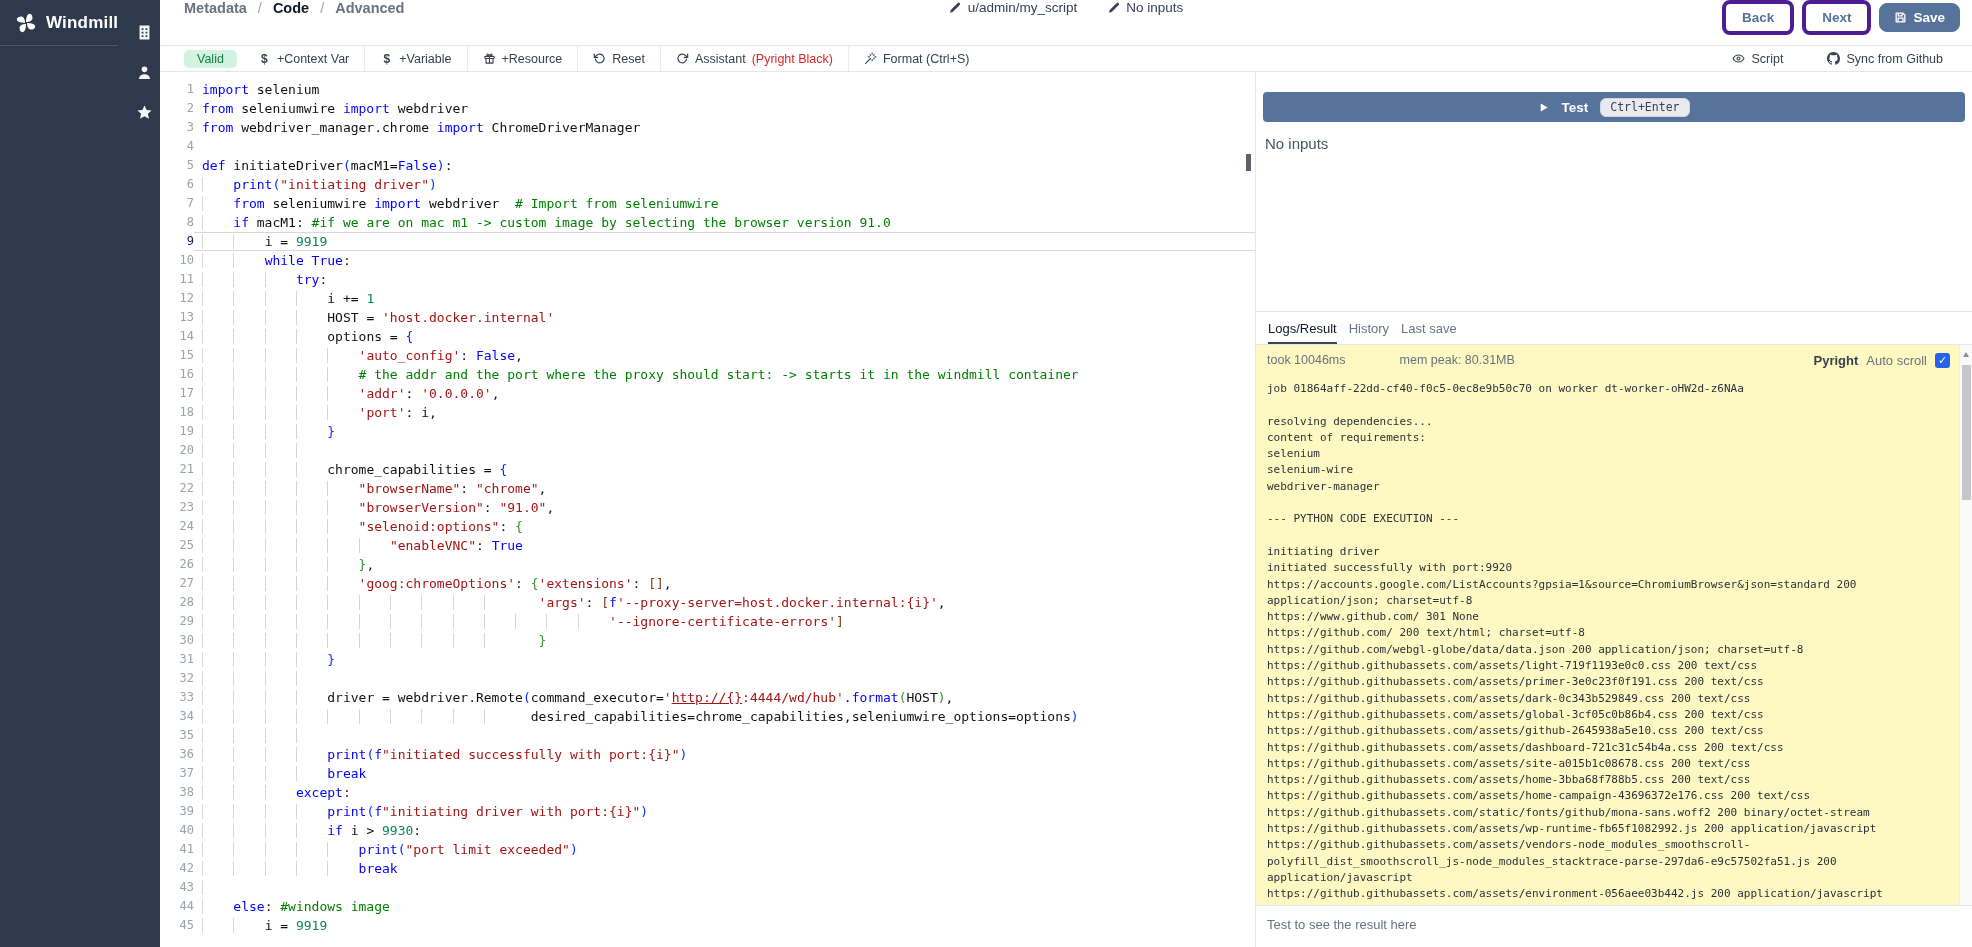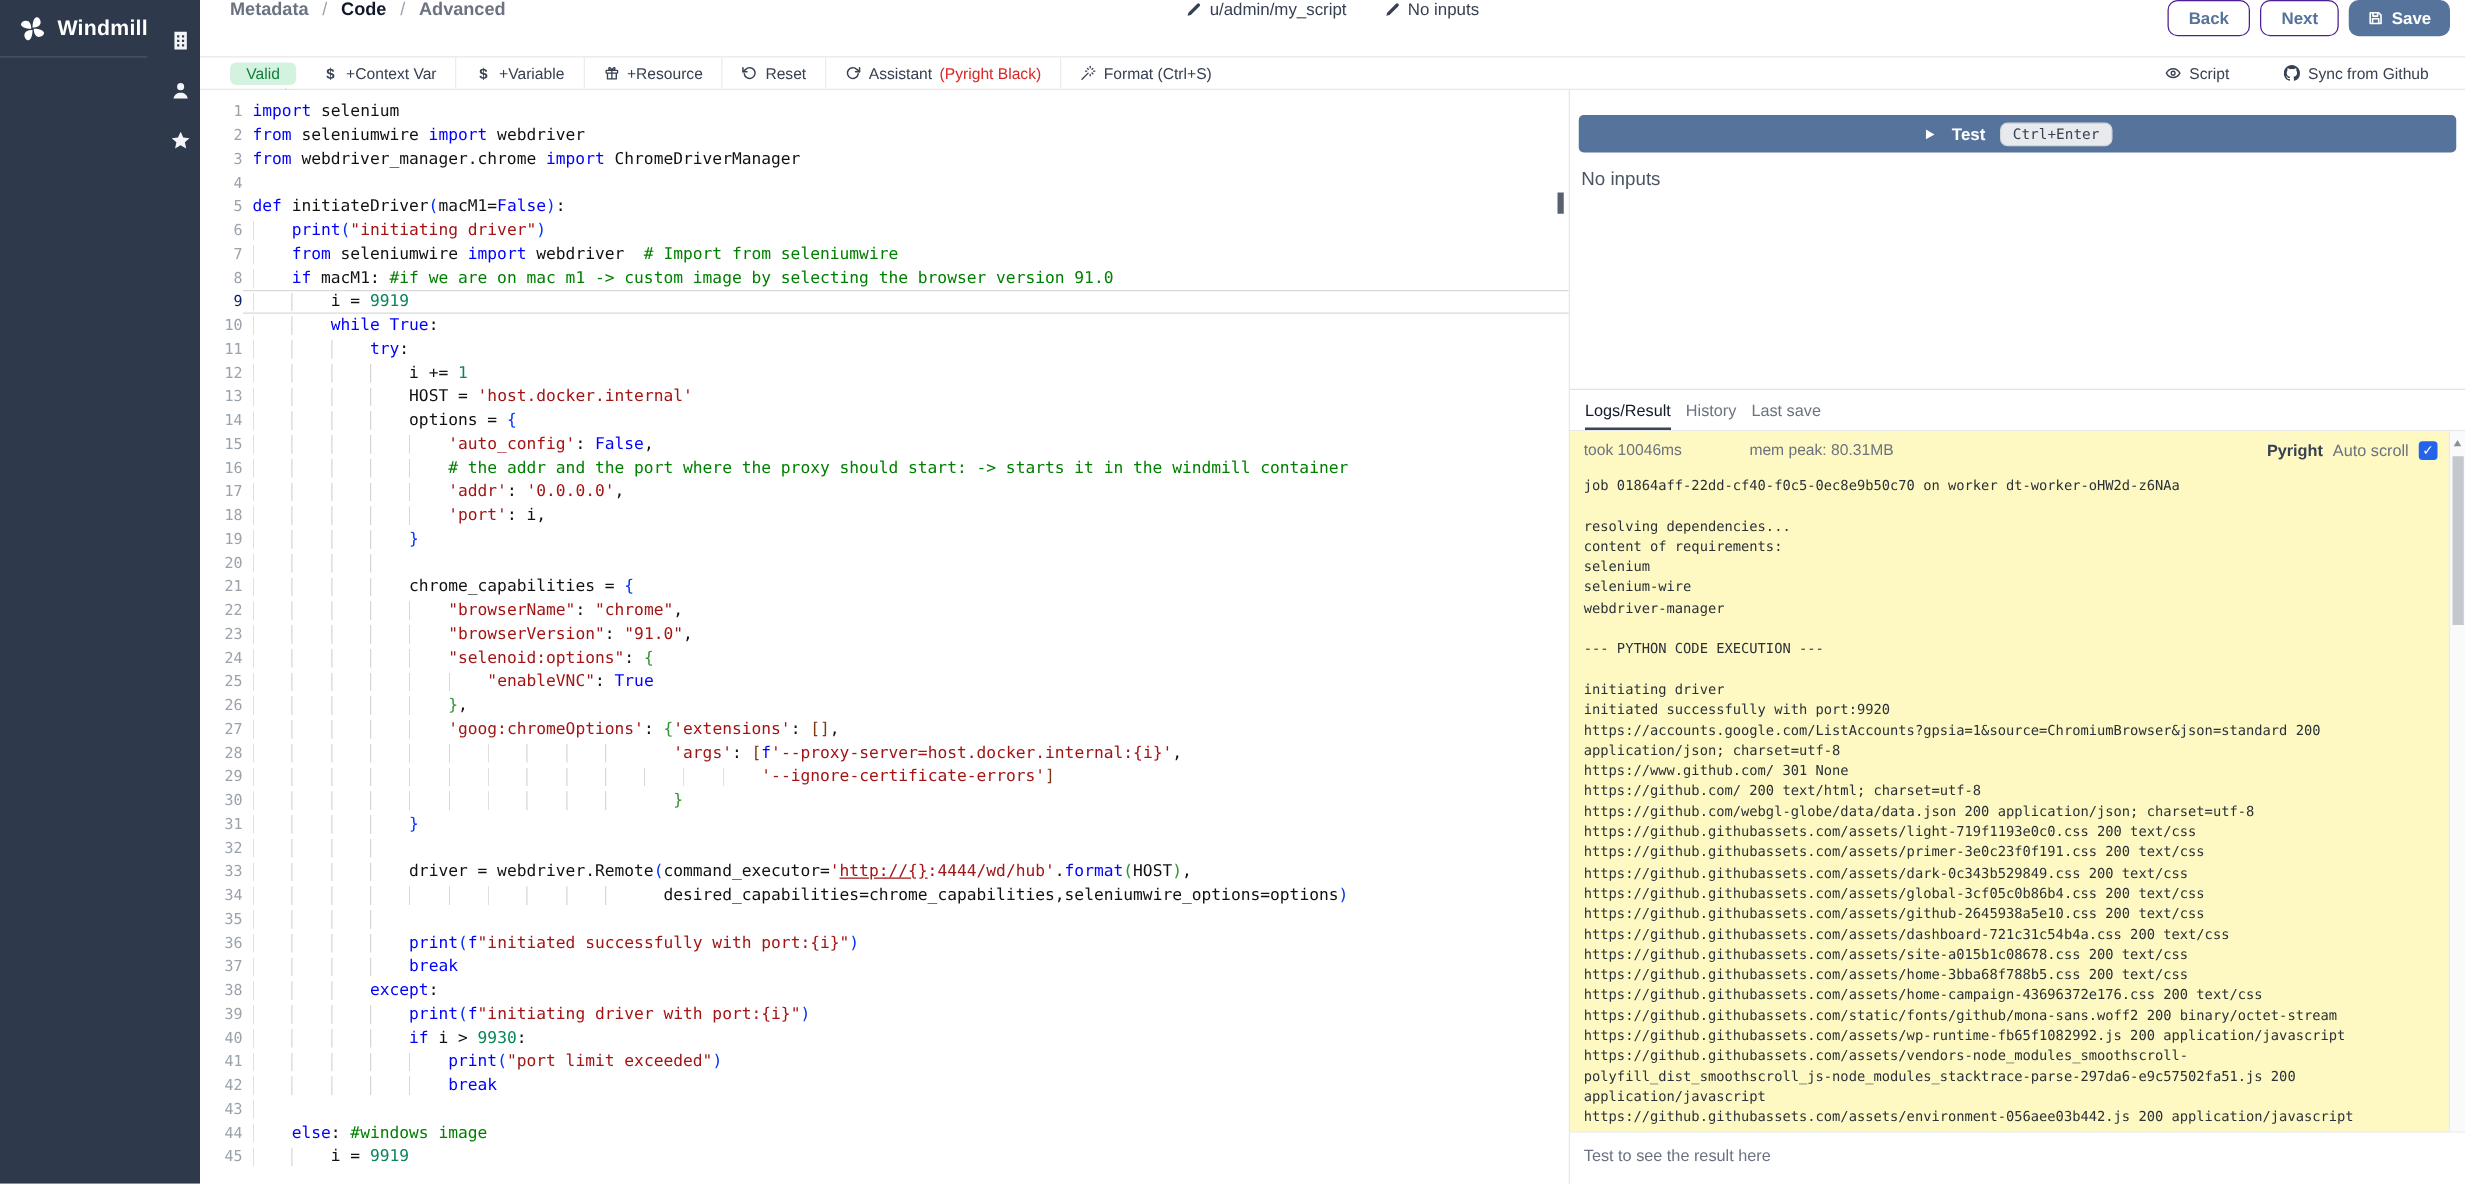--- a/index.html
+++ b/index.html
@@ -30,21 +30,21 @@
 
   .hdr { height:46px; flex:none; display:flex; align-items:flex-start; padding:0 12px 0 24px; border-bottom:1px solid #e5e7eb; position:relative; background:#fff; }
   .hdr-tabs { display:flex; gap:11px; font-size:14.5px; font-weight:600; color:#6b7280; }
   .hdr-tab { cursor:pointer; }
   .hdr-tab.active { color:#0f172a; }
   .hdr-sep { color:#9ca3af; font-weight:400; }
   .hdr-center { position:absolute; left:50%; transform:translateX(-50%); display:flex; gap:30px; align-items:center; color:#374151; font-size:13.5px; font-weight:500; }
   .hdr-edit { display:flex; align-items:center; gap:6px; cursor:pointer; }
   .pencil { width:13px; height:13px; color:#374151; }
   .hdr-right { margin-left:auto; display:flex; gap:8px; align-items:center; }
-  .btn-outline { background:#fff; border:1px solid #4c1d95; border-radius:8px; padding:6px 16px; font-size:13.5px; font-weight:600; color:var(--accent); cursor:pointer; }
+  .btn-outline { background:#fff; border:4px solid #4c1d95; border-radius:8px; padding:6px 16px; font-size:13.5px; font-weight:600; color:var(--accent); cursor:pointer; }
   .btn-primary { background:var(--accent); border:1px solid var(--accent); border-radius:8px; padding:6px 14px; font-size:13.5px; font-weight:600; color:#fff; display:flex; align-items:center; gap:6px; cursor:pointer; }
   .save-ic { width:13px; height:13px; }
 
   .tbar { height:26px; flex:none; display:flex; align-items:center; padding:0 14px 0 24px; border-bottom:1px solid #e5e7eb; font-size:12.5px; color:#374151; background:#fff; }
   .badge-valid { background:var(--valid-bg); color:var(--valid-fg); border-radius:5px; padding:2px 13px; font-weight:500; margin-right:6px; }
   .tb-btn { display:flex; align-items:center; gap:6px; padding:0 15px; height:100%; cursor:pointer; white-space:nowrap; }
   .tb-btn.bdr { border-right:1px solid #ececec; }
   .tb-ic { width:13px; height:13px; color:#374151; display:flex; align-items:center; justify-content:center; }
   .tb-ic svg { width:100%; height:100%; }
   .tb-ic .ic-ch { font-size:12px; }

